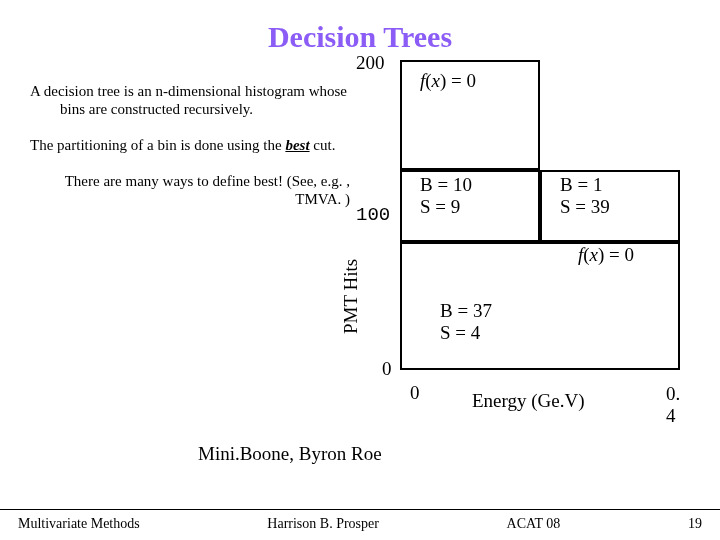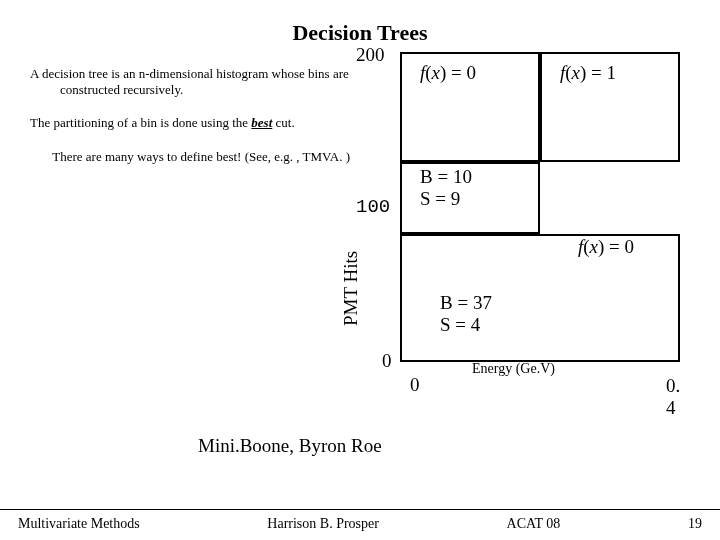--- a/index.html
+++ b/index.html
@@ -1,31 +1,31 @@
 <!DOCTYPE html>
 <html><head>
 <meta charset="utf-8">
 <style>
   * { margin: 0; padding: 0; box-sizing: border-box; }
   body { width: 720px; height: 540px; font-family: 'Times New Roman', Times, serif; position: relative; background: #fff; color: #000; }
-  .title { text-align: center; font-size: 22px; font-weight: bold; color: #000000; padding-top: 20px; }
+  .title { text-align: center; font-size: 30px; font-weight: bold; color: #8b5cf6; padding-top: 20px; }
   .content { position: relative; padding: 20px 30px 0 30px; }
-  .left-col { width: 320px; font-size: 13px; line-height: 1.2; }
+  .left-col { width: 320px; font-size: 15px; line-height: 1.2; margin-top: 8px; }
   .para { margin-bottom: 18px; }
   .para-indent { padding-left: 30px; text-indent: -30px; }
   .fx { font-style: italic; }
   .fx-ul { font-style: italic; text-decoration: underline; }
   .best { font-style: italic; font-weight: bold; text-decoration: underline; }
   .chart { position: absolute; left: 366px; top: 0px; width: 320px; }
   .tick200 { position:absolute; left:-10px; top:-2px; font-size:19px; }
   .tick100 { position:absolute; left:-10px; top:150px; font-size:19px;font-family:Liberation Mono, monospace; }
   .tick0y { position:absolute; left:16px; top:304px; font-size:19px; }
   .tick0x { position:absolute; left:44px; top:328px; font-size:19px; }
   .tick04 { position:absolute; left:300px; top:329px; font-size:19px; }
-  .xlabel { position:absolute; left:106px; top:315px; font-size:14px; }
+  .xlabel { position:absolute; left:106px; top:336px; font-size:19px; }
   .ylabel { position:absolute; left:-26px; top:280px; transform:rotate(-90deg); transform-origin:left top; font-size:19px; }
   .grid { position:absolute; left:34px; top:6px; width:280px; height:310px; }
   .big-box { position:absolute; border:2px solid #000; }
   .celltext { font-size:19px; line-height:1.15; }
   .bline { display:block; }
   .credit { position:absolute; left:174px; top:358px; font-size:19px; }
   .footer { position:absolute; left:0; bottom:8px; width:720px; display:flex; justify-content:space-between; padding:0 18px; font-size:14px; color:#000;font-family:Liberation Serif, serif; }
   .hr { position:absolute; left:0; bottom:30px; width:720px; height:1px; background:#000; }
 </style>
 </head>
@@ -52,29 +52,30 @@
     <span class="tick04">0. 4</span>
     <span class="xlabel">Energy (Ge.V)</span>
     <span class="ylabel">PMT Hits</span>
 
     <div class="grid">
 
       <div class="big-box" style="left:0; top:0; width:140px; height:110px;">
         <div class="celltext" style="padding:8px 0 0 18px;"><span class="fx">f</span><span>(<i>x</i>) = 0</span></div>
       </div>
 
-      <div class="big-box" style="left:140px; top:0; width:140px; height:110px;">
-        <div class="celltext" style="padding:8px 0 0 18px;"><span class="fx">f</span><span>(<i>x</i>) = 1</span></div>
-      </div>
 
       <div class="big-box" style="left:0; top:110px; width:140px; height:72px; padding:2px 0 0 18px;">
         <span class="celltext bline">B = 10</span>
         <span class="celltext bline">S = 9</span>
       </div>
 
+      <div class="big-box" style="left:140px; top:110px; width:140px; height:72px; padding:2px 0 0 18px;">
+        <span class="celltext bline">B =  1</span>
+        <span class="celltext bline">S = 39</span>
+      </div>
 
       <div class="celltext" style="position:absolute; left:178px; top:184px;"><span class="fx">f</span>(<i>x</i>) = 0</div>
 
       <div class="big-box" style="left:0; top:182px; width:280px; height:128px;">
         <div style="position:absolute; left:38px; top:56px;" class="celltext">
           <span class="bline">B = 37</span>
           <span class="bline">S = 4</span>
         </div>
       </div>
     </div>

